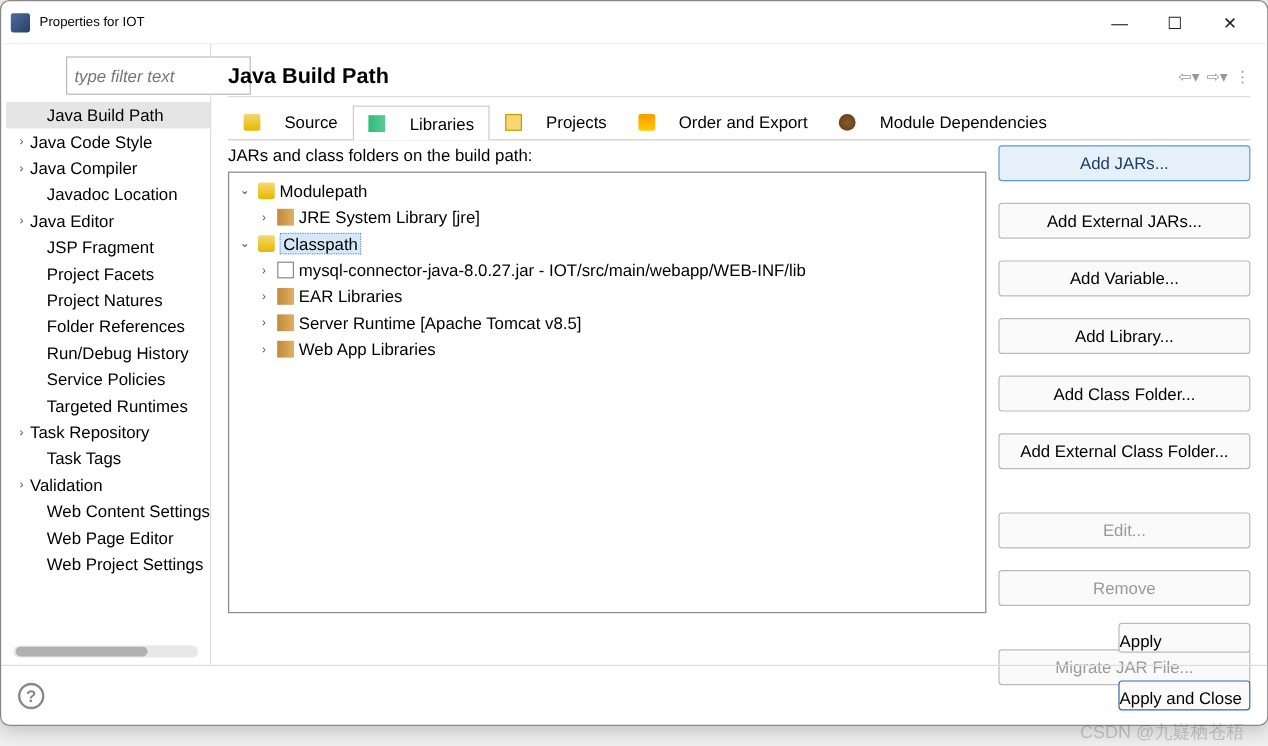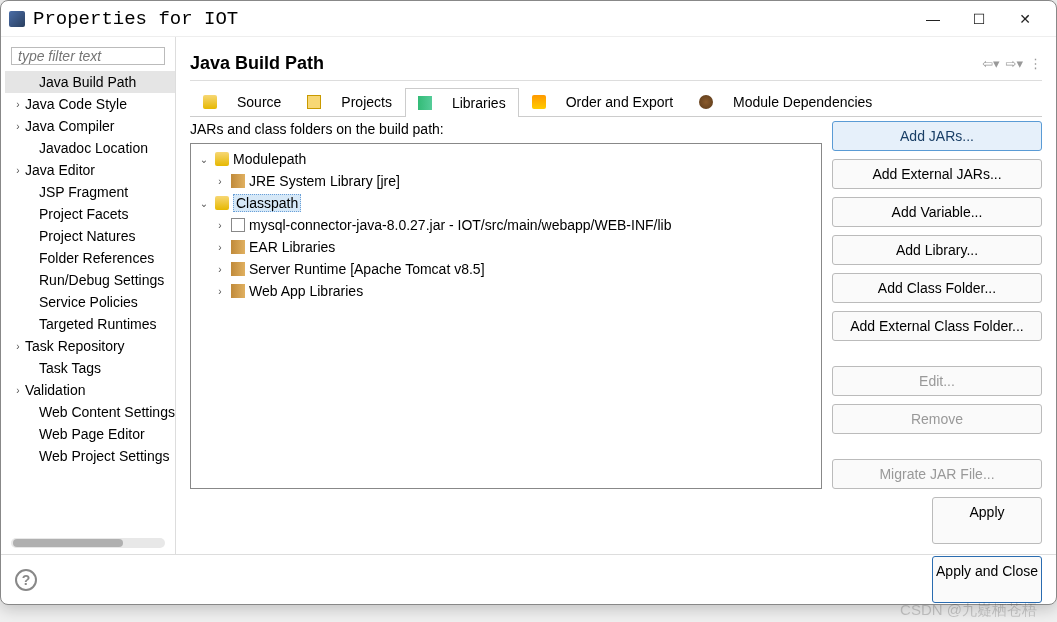--- a/index.html
+++ b/index.html
@@ -1,25 +1,25 @@
 <!DOCTYPE html>
 <html><head>
 <meta charset="utf-8">
 <style>
 * { box-sizing: border-box; font-family: "Segoe UI", Tahoma, sans-serif; font-size: 14px; }
 body { margin: 0; background: #f0f0f0; width: 1057px; height: 622px; overflow: hidden; }
 .dialog { width: 1057px; height: 605px; background: #fff; border: 1px solid #888; border-radius: 8px; display: flex; flex-direction: column; box-shadow: 0 4px 16px rgba(0,0,0,0.2); }
 .titlebar { height: 36px; display: flex; align-items: center; padding: 0 8px; border-bottom: 1px solid #eee; }
 .titlebar .app-icon { width: 16px; height: 16px; margin-right: 8px; background: linear-gradient(135deg,#4a6da7,#2a3f5f); border-radius: 2px; }
-.titlebar .title { flex: 1; font-size: 19px; font-family: Liberation Mono, monospace; }
+.titlebar .title { flex: 1; font-size: 11px; }
 .winbtn { width: 46px; height: 32px; display: flex; align-items: center; justify-content: center; color: #222; }
 .body { flex: 1; display: flex; min-height: 0; }
 .sidebar { width: 175px; border-right: 1px solid #ddd; padding: 6px 0 0 0; display: flex; flex-direction: column; }
 .filter { margin: 4px 10px 6px 10px; }
-.filter input { width: 100%; height: 18px; border: 1px solid #bbb; padding: 2px 6px; color: #000000; font-style: italic; }
+.filter input { width: 100%; height: 32px; border: 1px solid #bbb; padding: 2px 6px; color: #000000; font-style: italic; margin-left: 44px; }
 .tree { flex: 1; overflow: hidden; padding-left: 4px; }
 .tree-item { display: flex; align-items: center; height: 22px; padding-left: 6px; white-space: nowrap; overflow: hidden; text-overflow: ellipsis; }
 .tree-item .arrow { width: 14px; display: inline-flex; justify-content: center; color: #555; font-size: 10px; }
 .tree-item.selected { background: #e5e5e5; }
 .tree-item.indent { padding-left: 20px; }
 .hscroll { height: 10px; margin: 2px 10px 6px 10px; background: #e8e8e8; border-radius: 5px; position: relative; }
 .hscroll .thumb { position: absolute; left: 2px; top: 1px; height: 8px; width: 110px; background: #b0b0b0; border-radius: 4px; }
 .main { flex: 1; display: flex; flex-direction: column; padding: 10px 14px 0 14px; min-width: 0; }
 .main-header { display: flex; align-items: center; height: 34px; border-bottom: 1px solid #ddd; margin-bottom: 6px; }
 .main-header h2 { font-size: 18px; font-weight: 600; margin: 0; flex: 1; }
@@ -39,29 +39,29 @@
 .desc { margin-bottom: 6px; }
 .lib-tree { flex: 1; border: 1px solid #888; padding: 4px 0; overflow: auto; }
 .lt-row { display: flex; align-items: center; height: 22px; padding-left: 6px; gap: 4px; white-space: nowrap; }
 .lt-row .arrow { width: 14px; text-align: center; color: #555; font-size: 10px; }
 .lt-row .licon { width: 14px; height: 14px; display: inline-block; }
 .pad1 { padding-left: 22px; }
 .ic-liby { background: linear-gradient(90deg,#c08a3a,#e0b060); }
 .ic-cp { background: linear-gradient(#f7d774,#e6b800); border-radius: 2px; }
 .ic-file { background: #fff; border: 1px solid #888; position: relative; }
 .sel-cp { background: #d6e8f7; border: 1px dotted #6aa0d8; padding: 0 2px; }
-.right-buttons { width: 210px; display: flex; flex-direction: column; gap: 8px; }
+.right-buttons { width: 210px; display: flex; flex-direction: column; gap: 18px; }
 .btn { height: 30px; border: 1px solid #bbb; background: #fafafa; border-radius: 3px; padding: 0 8px; text-align: center; line-height: 28px; }
 .btn.hl { border-color: #5a9bd5; background: #e6f0fa; color: #1a3f66; }
 .btn.disabled { color: #999; }
 .apply-row { display: flex; justify-content: flex-end; padding: 8px 0 10px 0; }
 .footer { height: 50px; border-top: 1px solid #ddd; display: flex; align-items: center; padding: 0 14px; }
 .help-icon { width: 22px; height: 22px; border: 2px solid #888; border-radius: 50%; color: #888; display: flex; align-items: center; justify-content: center; font-weight: bold; }
 .footer .spacer { flex: 1; }
-.fbtn { min-width: 110px; height: 47px; border: 1px solid #bbb; background: #fafafa; border-radius: 3px; margin-left: 8px; text-align: center; line-height: 28px; }
+.fbtn { min-width: 110px; height: 25px; border: 1px solid #bbb; background: #fafafa; border-radius: 3px; margin-left: 8px; text-align: left; line-height: 28px; }
 .fbtn.primary { border-color: #2a6cb0; }
 .watermark { position: fixed; right: 20px; bottom: 2px; color: rgba(0,0,0,0.18); font-size: 15px; pointer-events: none; }
 </style>
 </head>
 <body>
 
 <div class="dialog">
 
   <div class="titlebar">
     <span class="app-icon"></span>
@@ -109,21 +109,21 @@
           <div class="tree-item indent">
             <span class="arrow"></span>
             <span>Project Natures</span>
           </div>
           <div class="tree-item indent">
             <span class="arrow"></span>
             <span>Folder References</span>
           </div>
           <div class="tree-item indent">
             <span class="arrow"></span>
-            <span>Run/Debug Settings</span>
+            <span>Run/Debug History</span>
           </div>
           <div class="tree-item indent">
             <span class="arrow"></span>
             <span>Service Policies</span>
           </div>
           <div class="tree-item indent">
             <span class="arrow"></span>
             <span>Targeted Runtimes</span>
           </div>
           <div class="tree-item">
@@ -164,27 +164,27 @@
           <span>⇨▾</span>
           <span>⋮</span>
         </div>
       </div>
 
       <div class="tabs" id="tabs">
           <div class="tab">
             <span class="ticon ic-source"></span>
             <span>Source</span>
           </div>
-          <div class="tab">
-            <span class="ticon ic-projects"></span>
-            <span>Projects</span>
-          </div>
           <div class="tab active">
             <span class="ticon ic-lib"></span>
             <span>Libraries</span>
+          </div>
+          <div class="tab">
+            <span class="ticon ic-projects"></span>
+            <span>Projects</span>
           </div>
           <div class="tab">
             <span class="ticon ic-order"></span>
             <span>Order and Export</span>
           </div>
           <div class="tab">
             <span class="ticon ic-module"></span>
             <span>Module Dependencies</span>
           </div>
         </div>

